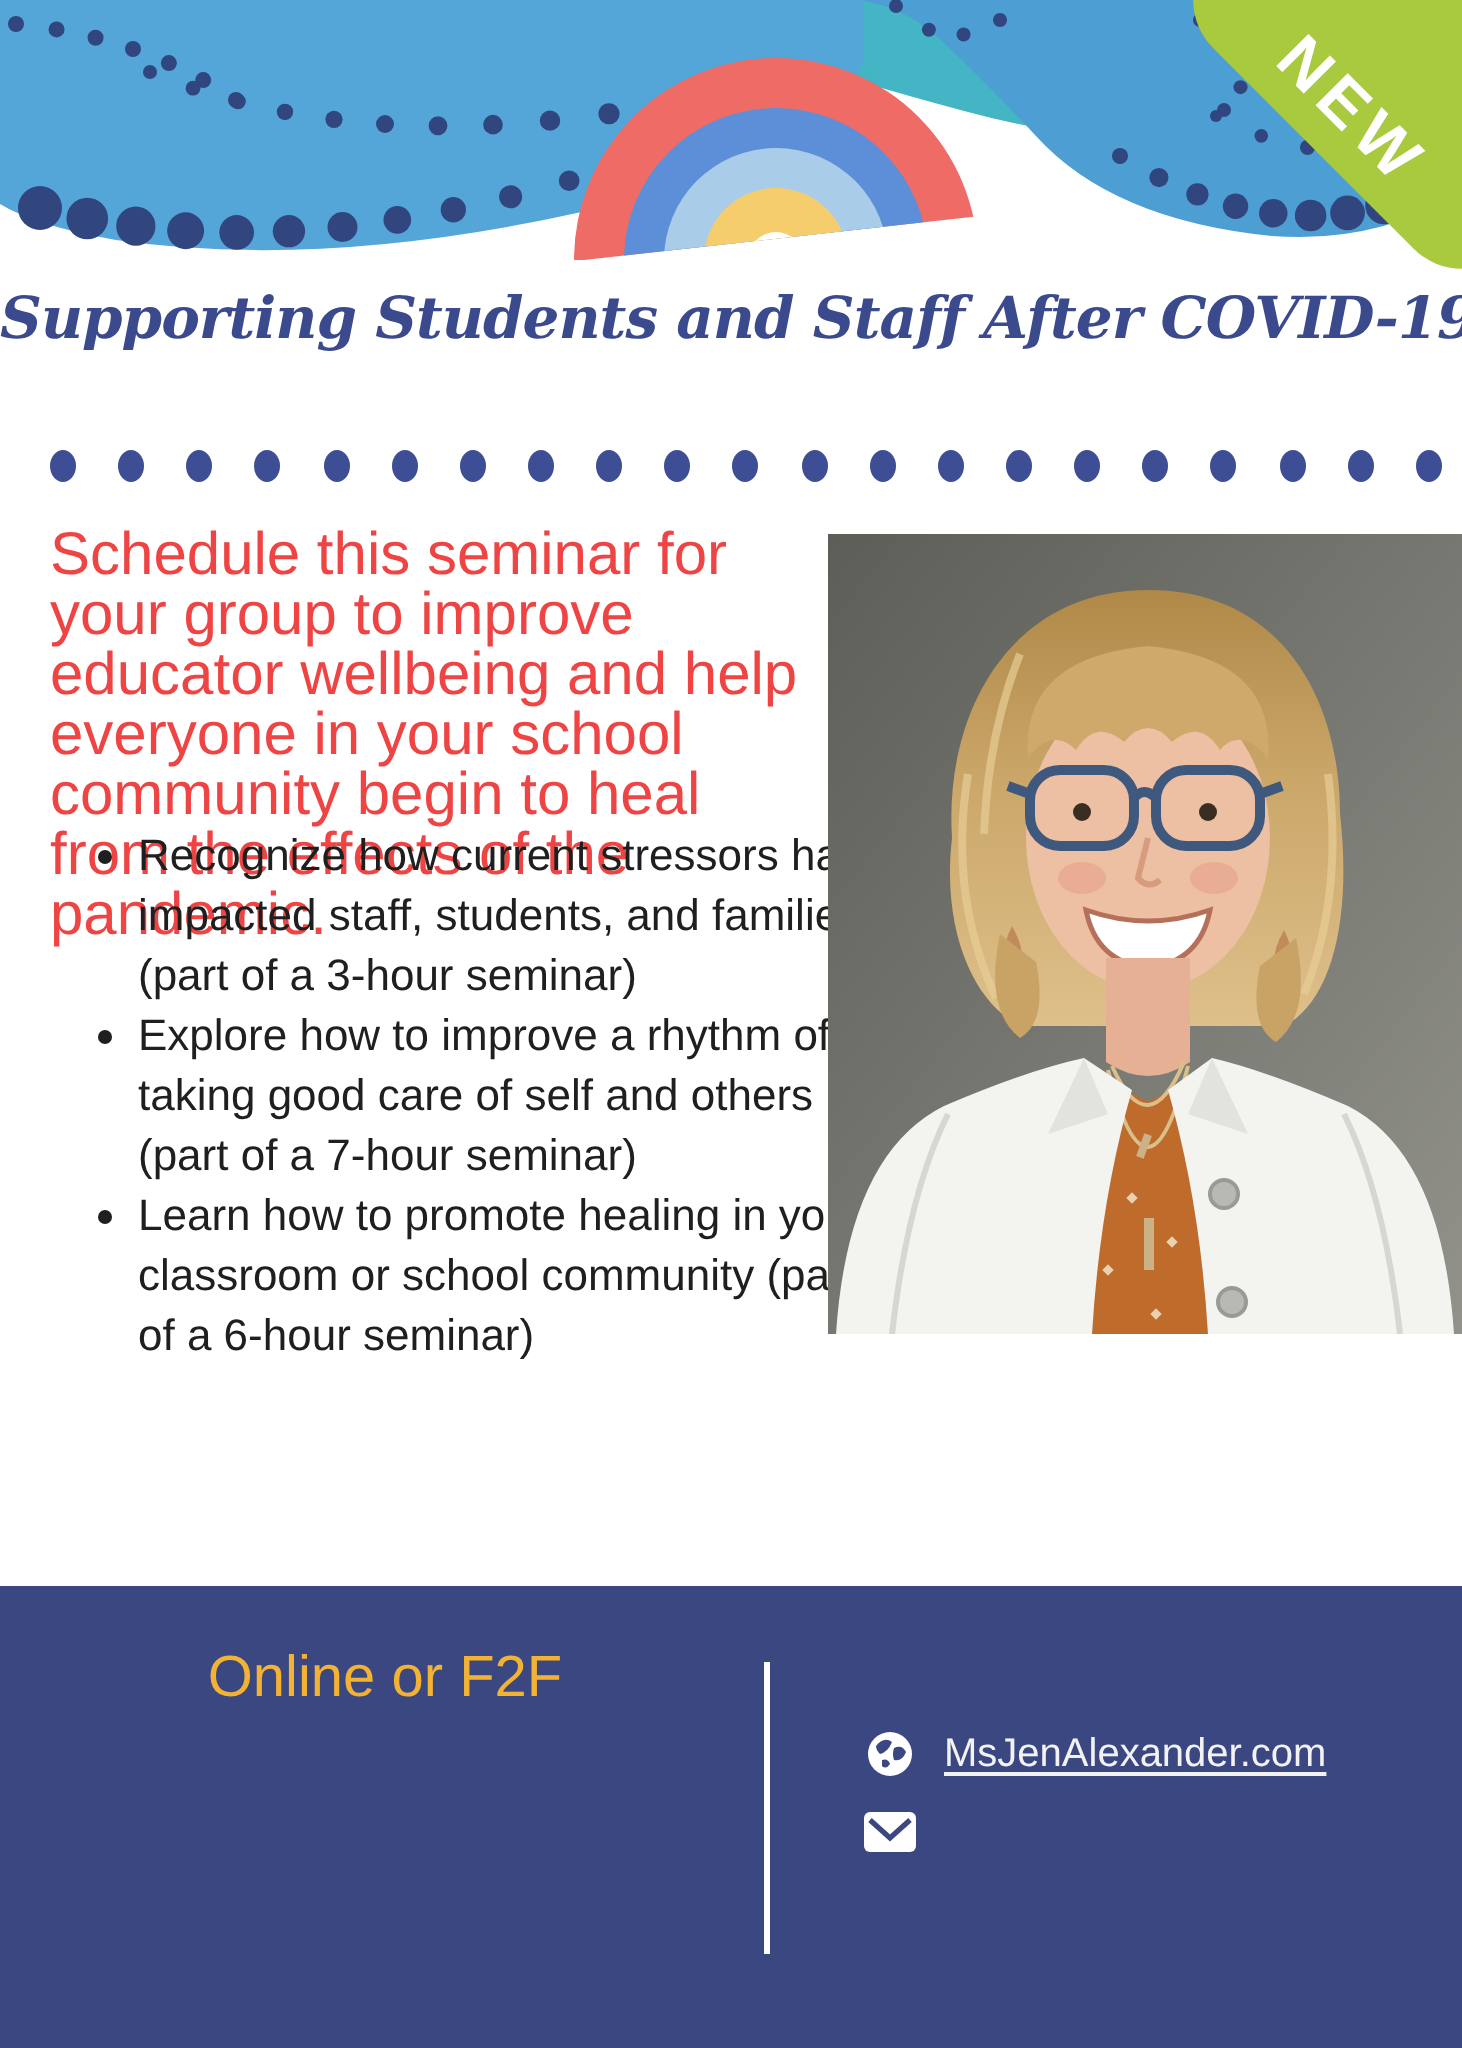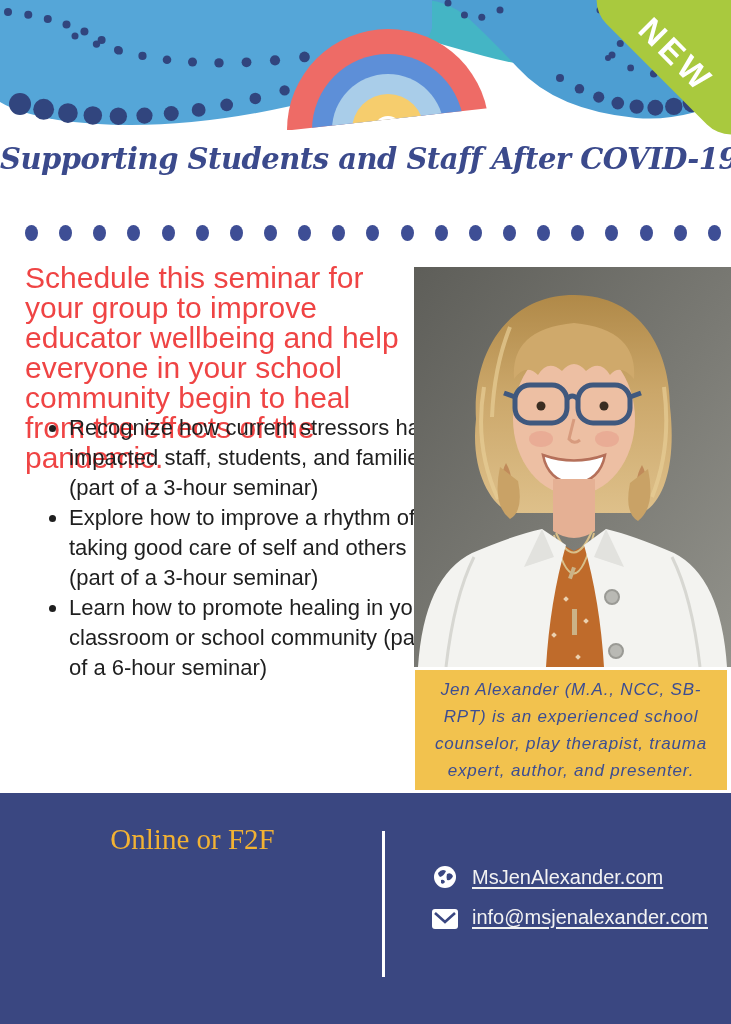--- a/index.html
+++ b/index.html
@@ -53,21 +53,21 @@
   .caption {
     position:absolute; top:670px; left:415px; width:312px; height:120px;
     background:#f2c24e; color:#3c4d92;
     display:flex; align-items:center; justify-content:center;
     font-style:italic; font-size:17px; line-height:27px; letter-spacing:0.8px;
     text-align:center; padding:4px 10px; box-sizing:border-box;
   }
 
   
   .footer { position:absolute; top:793px; left:0; width:731px; height:231px; background:#3a4781; }
-  .footer-left { position:absolute; top:30px; left:15px; width:355px; text-align:center;font-family:Liberation Serif, serif; }
+  .footer-left { position:absolute; top:30px; left:15px; width:355px; text-align:center; }
   .mode { color:#f2b233; font-size:29px; margin-bottom:13px; }
   .sched { color:#f7f7f7; font-size:28px; line-height:46px; }
   .footer-divider { position:absolute; top:38px; left:382px; width:3px; height:146px; background:#ffffff; }
   .footer-right { position:absolute; top:72px; left:432px; }
   .contact-row { display:flex; align-items:flex-end; margin-bottom:17px; }
   .contact-row .cicon { width:26px; display:flex; justify-content:center; margin-right:14px; }
   .contact-row a { color:#f2f2f2; font-size:20px; text-decoration:underline; text-underline-offset:3px; }
 </style>
 </head>
 <body>
@@ -178,21 +178,21 @@
       <i></i>
       <i></i>
       <i></i>
       <i></i>
     </div>
 
   <p class="intro">Schedule this seminar for your group to improve educator wellbeing and help everyone in your school community begin to heal from the effects of the pandemic.</p>
 
   <ul class="bullets" id="bullet-list">
       <li>Recognize how current stressors have impacted staff, students, and families (part of a 3-hour seminar)</li>
-      <li>Explore how to improve a rhythm of taking good care of self and others (part of a 3-hour seminar)</li>
+      <li>Explore how to improve a rhythm of taking good care of self and others (part of a 7-hour seminar)</li>
       <li>Learn how to promote healing in your classroom or school community (part of a 6-hour seminar)</li>
     </ul>
 
   <svg class="photo" viewBox="0 0 317 400">
     <defs>
       <linearGradient id="bgGrad" x1="0" y1="0" x2="1" y2="1">
         <stop offset="0" stop-color="#5e5e59"></stop>
           <stop offset="0.55" stop-color="#7a7a74"></stop>
           <stop offset="1" stop-color="#92928b"></stop>
       </linearGradient>
@@ -250,21 +250,20 @@
       <path d="M192,262 L210,300 L180,290 Z" fill="#e2e2de"></path>
       <path d="M60,290 Q40,330 32,400 M258,290 Q278,330 286,400" stroke="#d7d7d2" stroke-width="3" fill="none"></path>
       <circle cx="198" cy="330" r="7" fill="#b9b9b4" stroke="#9a9a95" stroke-width="2"></circle>
       <circle cx="202" cy="384" r="7" fill="#b9b9b4" stroke="#9a9a95" stroke-width="2"></circle>
     </g>
 
     <path d="M86,200 Q78,238 96,252 Q110,244 104,214 Z" fill="#c9a266"></path>
     <path d="M234,202 Q242,240 224,254 Q210,246 216,216 Z" fill="#c9a266"></path>
   </svg>
 
-  <div class="caption">Jen Alexander (M.A., NCC, SB-RPT) is an experienced school counselor, play therapist, trauma expert, author, and presenter.</div>
 
   <div class="footer">
     <div class="footer-left">
       <div class="mode">Online or F2F</div>
     </div>
     <div class="footer-divider"></div>
     <div class="footer-right">
       <div class="contact-row">
         <span class="cicon">
           <svg width="24" height="24" viewBox="0 0 24 24">
@@ -276,18 +275,17 @@
         </span>
         <a href="#">MsJenAlexander.com</a>
       </div>
       <div class="contact-row">
         <span class="cicon">
           <svg width="26" height="20" viewBox="0 0 26 20">
             <rect x="0" y="0" width="26" height="20" rx="3" fill="#ffffff"></rect>
             <polyline points="3,4 13,13 23,4" fill="none" stroke="#3a4781" stroke-width="2.6"></polyline>
           </svg>
         </span>
-        <a href="#">info@msjenalexander.com</a>
       </div>
     </div>
   </div>
 
 </div>
 
 </body></html>

